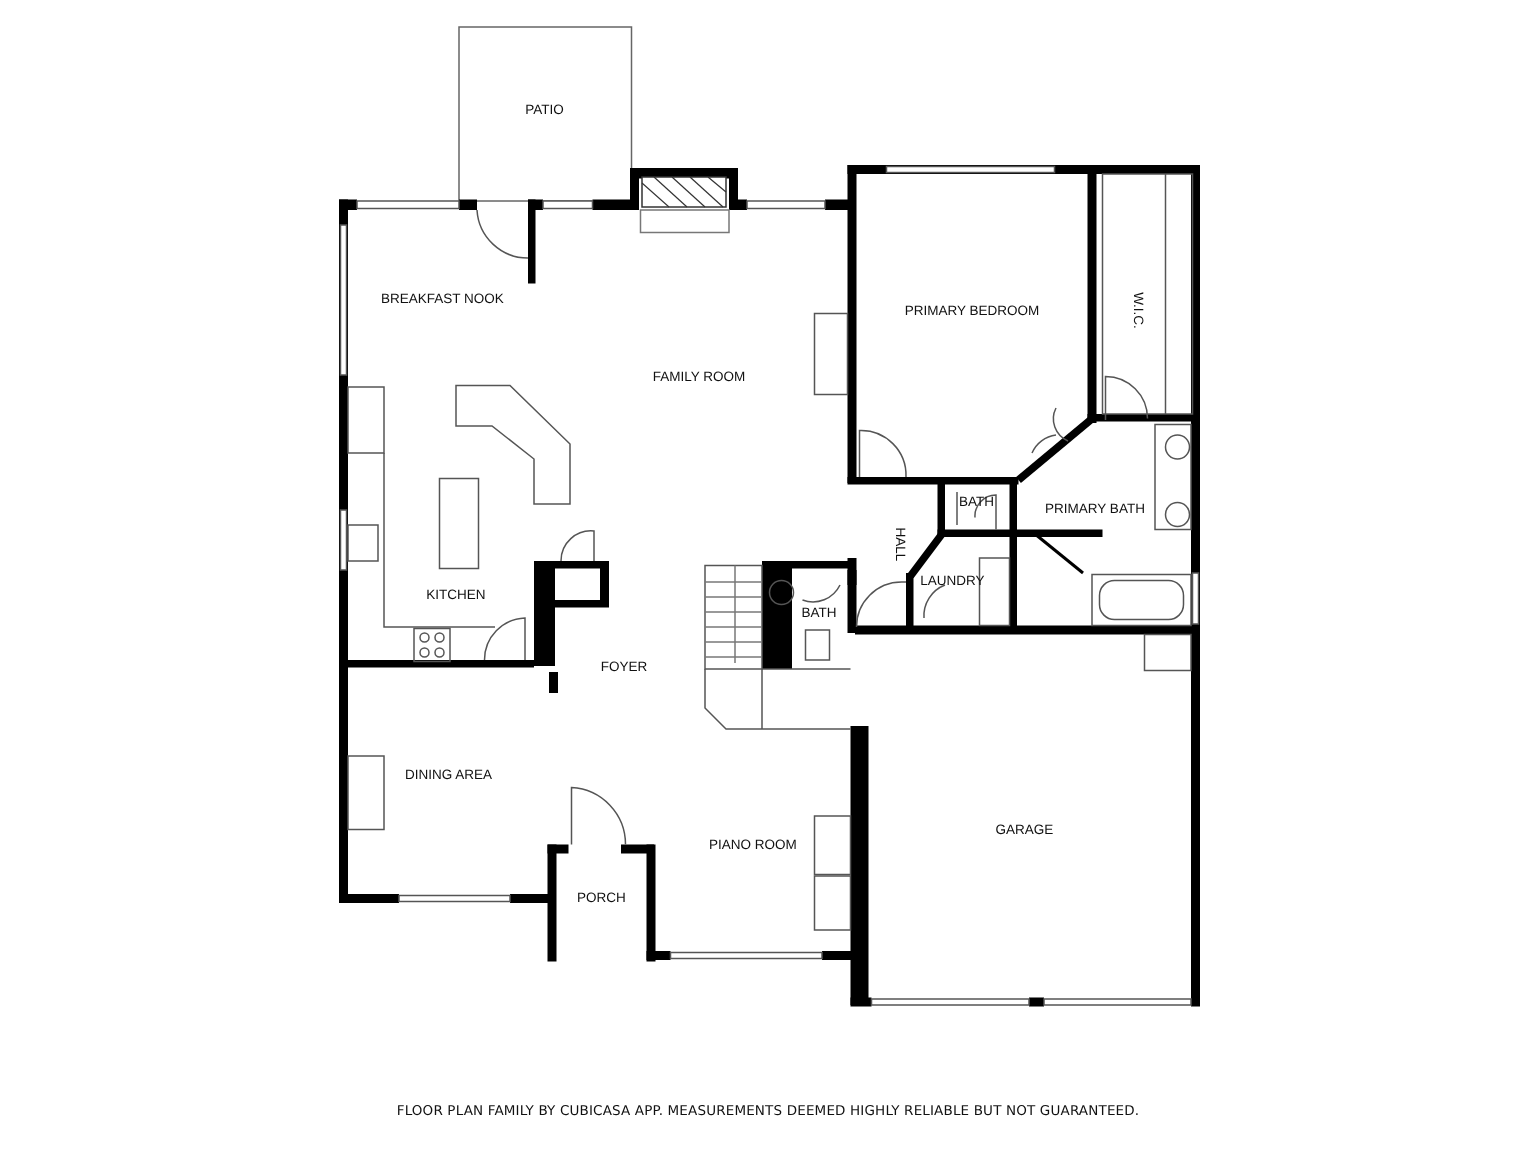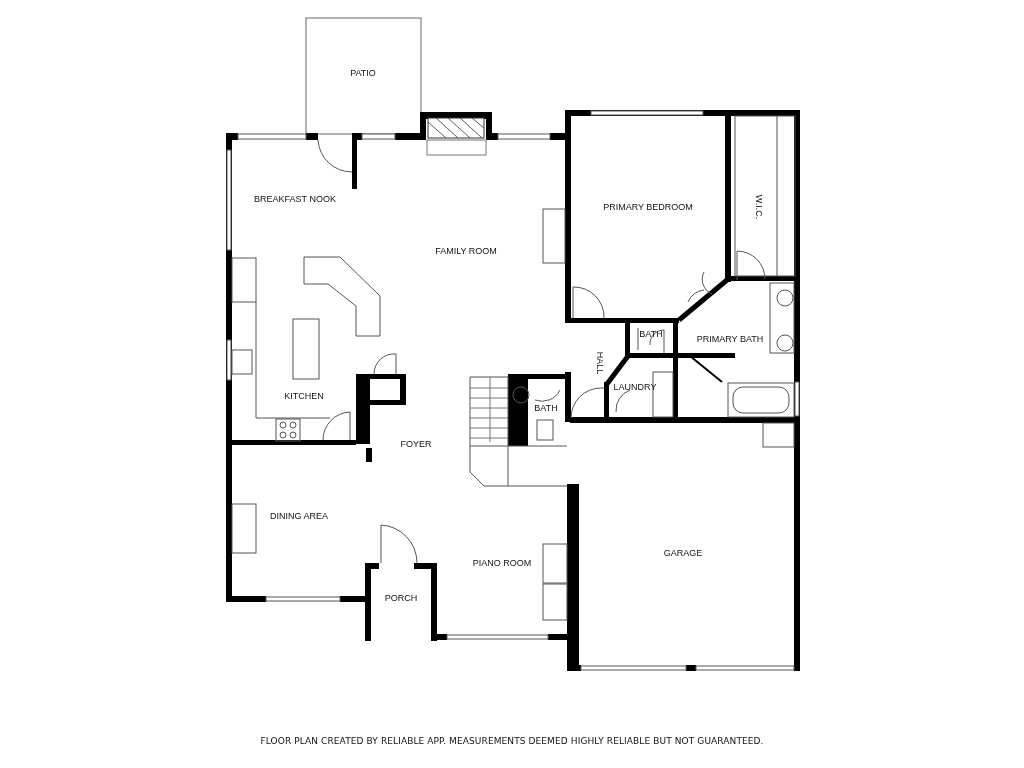--- a/index.html
+++ b/index.html
@@ -191,13 +191,13 @@
   <text class="lbl" x="635" y="390" text-anchor="middle">LAUNDRY</text>
   <text class="lbl" x="304" y="399" text-anchor="middle">KITCHEN</text>
   <text class="lbl" x="546" y="411" text-anchor="middle">BATH</text>
   <text class="lbl" x="416" y="447" text-anchor="middle">FOYER</text>
   <text class="lbl" x="299" y="519" text-anchor="middle">DINING AREA</text>
   <text class="lbl" x="502" y="566" text-anchor="middle">PIANO ROOM</text>
   <text class="lbl" x="401" y="601" text-anchor="middle">PORCH</text>
   <text class="lbl" x="683" y="556" text-anchor="middle">GARAGE</text>
 </svg>
 
-<div class="footer">FLOOR PLAN CREATED BY RELIABLE APP. MEASUREMENTS DEEMED HIGHLY RELIABLE BUT NOT GUARANTEED.</div>
+<div class="footer">FLOOR PLAN FAMILY BY CUBICASA APP. MEASUREMENTS DEEMED HIGHLY RELIABLE BUT NOT GUARANTEED.</div>
 
 </body></html>

